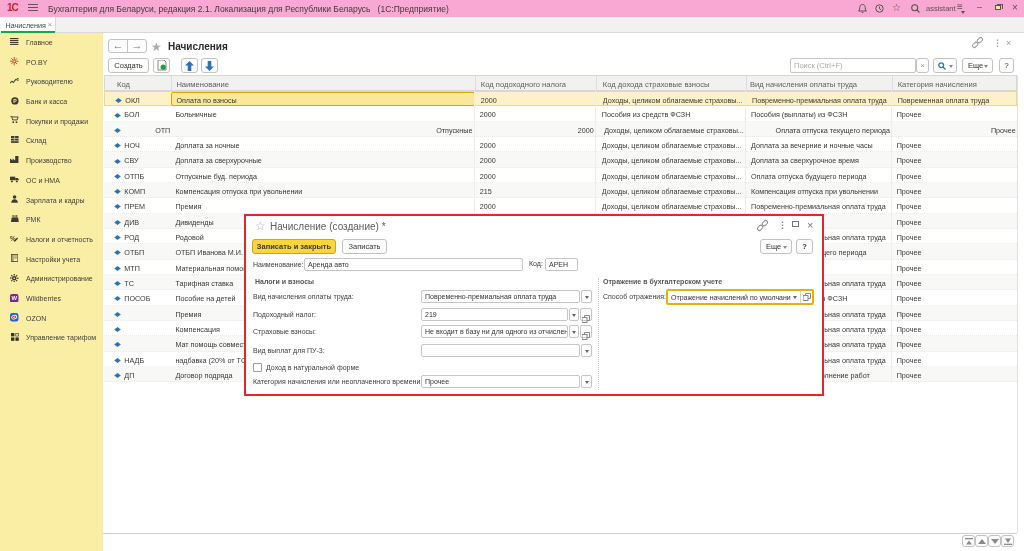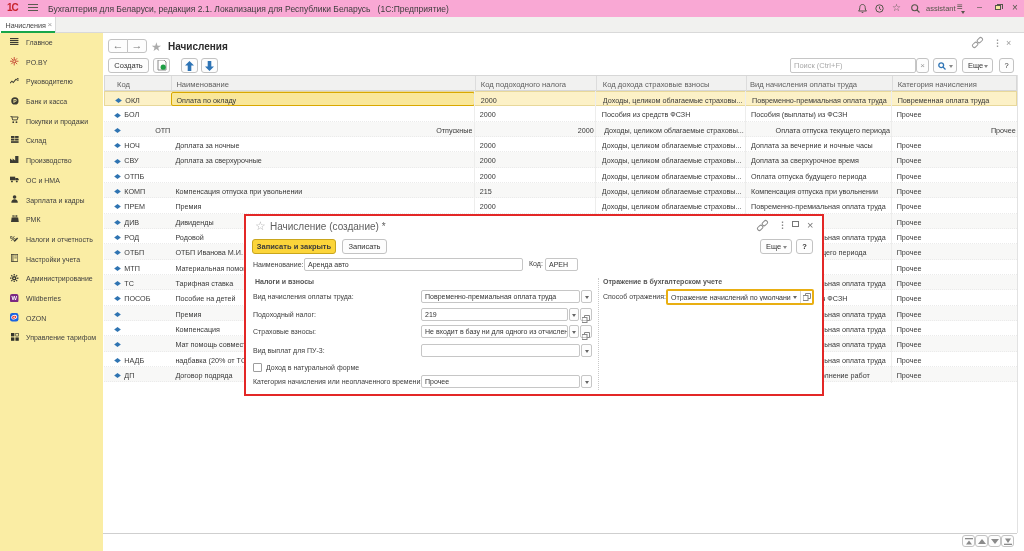--- a/index.html
+++ b/index.html
@@ -301,31 +301,32 @@
       <div class="hsep" style="left:641px;"></div>
       <div class="hsep" style="left:787px;"></div>
     </div>
     <div id="tbody">
       <div class="trow rowsep" id="selrow" style="top:0.00px;">
           <div id="selcell"></div>
           <svg class="dia" width="7" height="5" viewBox="0 0 8 6">
             <polygon points="4,0 8,3 4,6 0,3" fill="#2f74b2"></polygon>
           </svg>
           <div class="tcell c-code">ОКЛ</div>
-          <div class="tcell c-name">Оплата по окладу</div>
+          <div class="tcell c-name">Оплата по взносы</div>
           <div class="tcell c-pn">2000</div>
           <div class="tcell c-dx">Доходы, целиком облагаемые страховы...</div>
           <div class="tcell c-vn">Повременно-премиальная оплата труда</div>
           <div class="tcell c-kat">Повременная оплата труда</div>
         </div>
       <div class="trow rowsep" style="top:15.33px;">
           <svg class="dia" width="7" height="5" viewBox="0 0 8 6">
             <polygon points="4,0 8,3 4,6 0,3" fill="#2f74b2"></polygon>
           </svg>
           <div class="tcell c-code">БОЛ</div>
+          <div class="tcell c-name">Больничные</div>
           <div class="tcell c-pn">2000</div>
           <div class="tcell c-dx">Пособия из средств ФСЗН</div>
           <div class="tcell c-vn">Пособия (выплаты) из ФСЗН</div>
           <div class="tcell c-kat">Прочее</div>
         </div>
       <div class="trow rowsep alt" style="top:30.66px;text-align:right;">
           <svg class="dia" width="7" height="5" viewBox="0 0 8 6">
             <polygon points="4,0 8,3 4,6 0,3" fill="#2f74b2"></polygon>
           </svg>
           <div class="tcell c-code">ОТП</div>
@@ -355,20 +356,21 @@
           <div class="tcell c-pn">2000</div>
           <div class="tcell c-dx">Доходы, целиком облагаемые страховы...</div>
           <div class="tcell c-vn">Доплата за сверхурочное время</div>
           <div class="tcell c-kat">Прочее</div>
         </div>
       <div class="trow rowsep" style="top:76.65px;text-decoration:underline;">
           <svg class="dia" width="7" height="5" viewBox="0 0 8 6">
             <polygon points="4,0 8,3 4,6 0,3" fill="#2f74b2"></polygon>
           </svg>
           <div class="tcell c-code">ОТПБ</div>
+          <div class="tcell c-name">Отпускные буд. периода</div>
           <div class="tcell c-pn">2000</div>
           <div class="tcell c-dx">Доходы, целиком облагаемые страховы...</div>
           <div class="tcell c-vn">Оплата отпуска будущего периода</div>
           <div class="tcell c-kat">Прочее</div>
         </div>
       <div class="trow rowsep alt" style="top:91.98px;">
           <svg class="dia" width="7" height="5" viewBox="0 0 8 6">
             <polygon points="4,0 8,3 4,6 0,3" fill="#2f74b2"></polygon>
           </svg>
           <div class="tcell c-code">КОМП</div>

